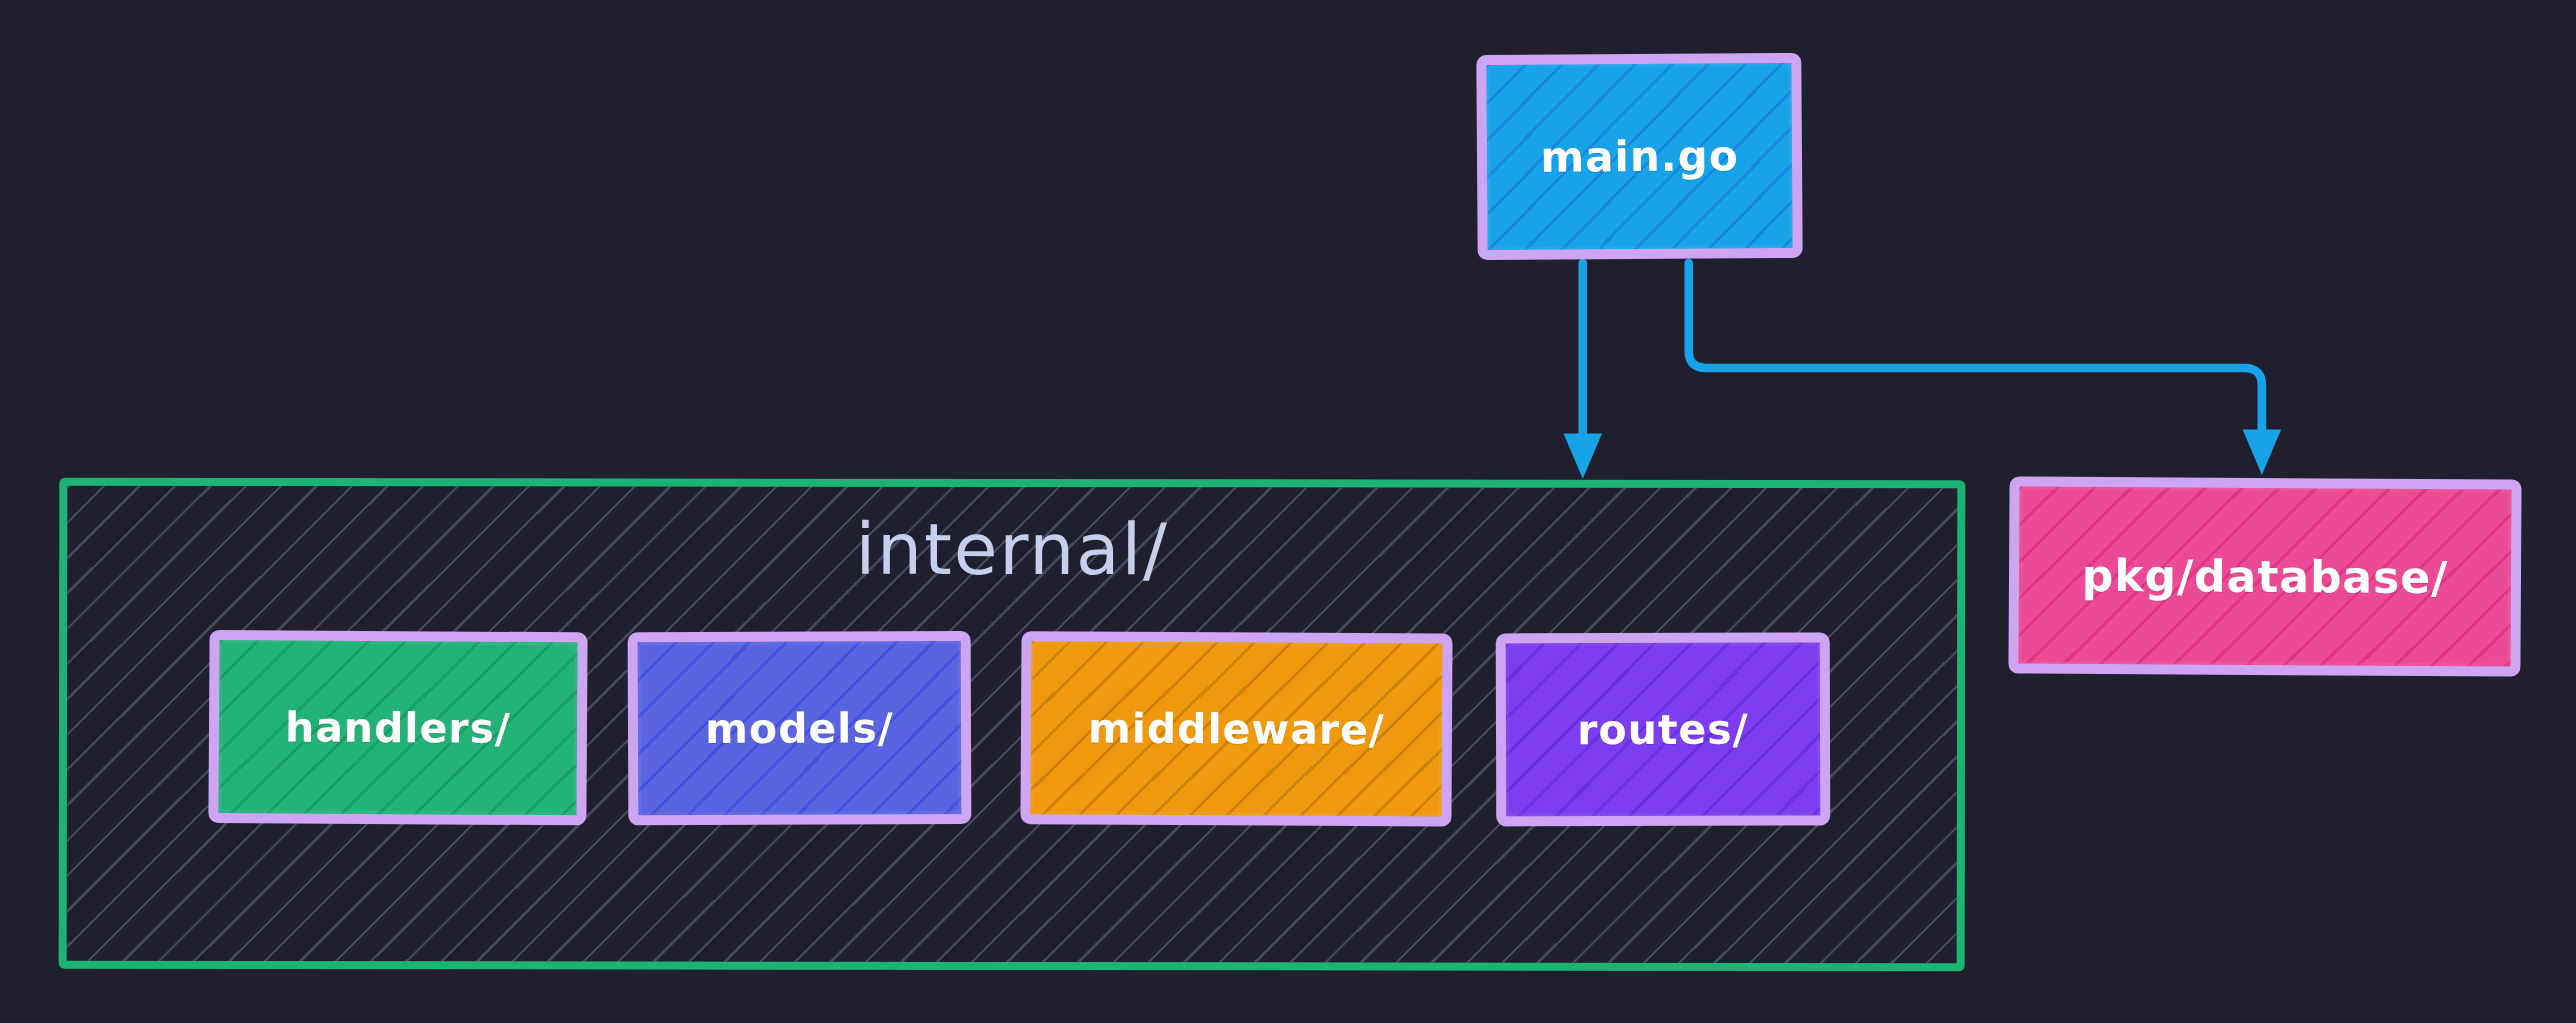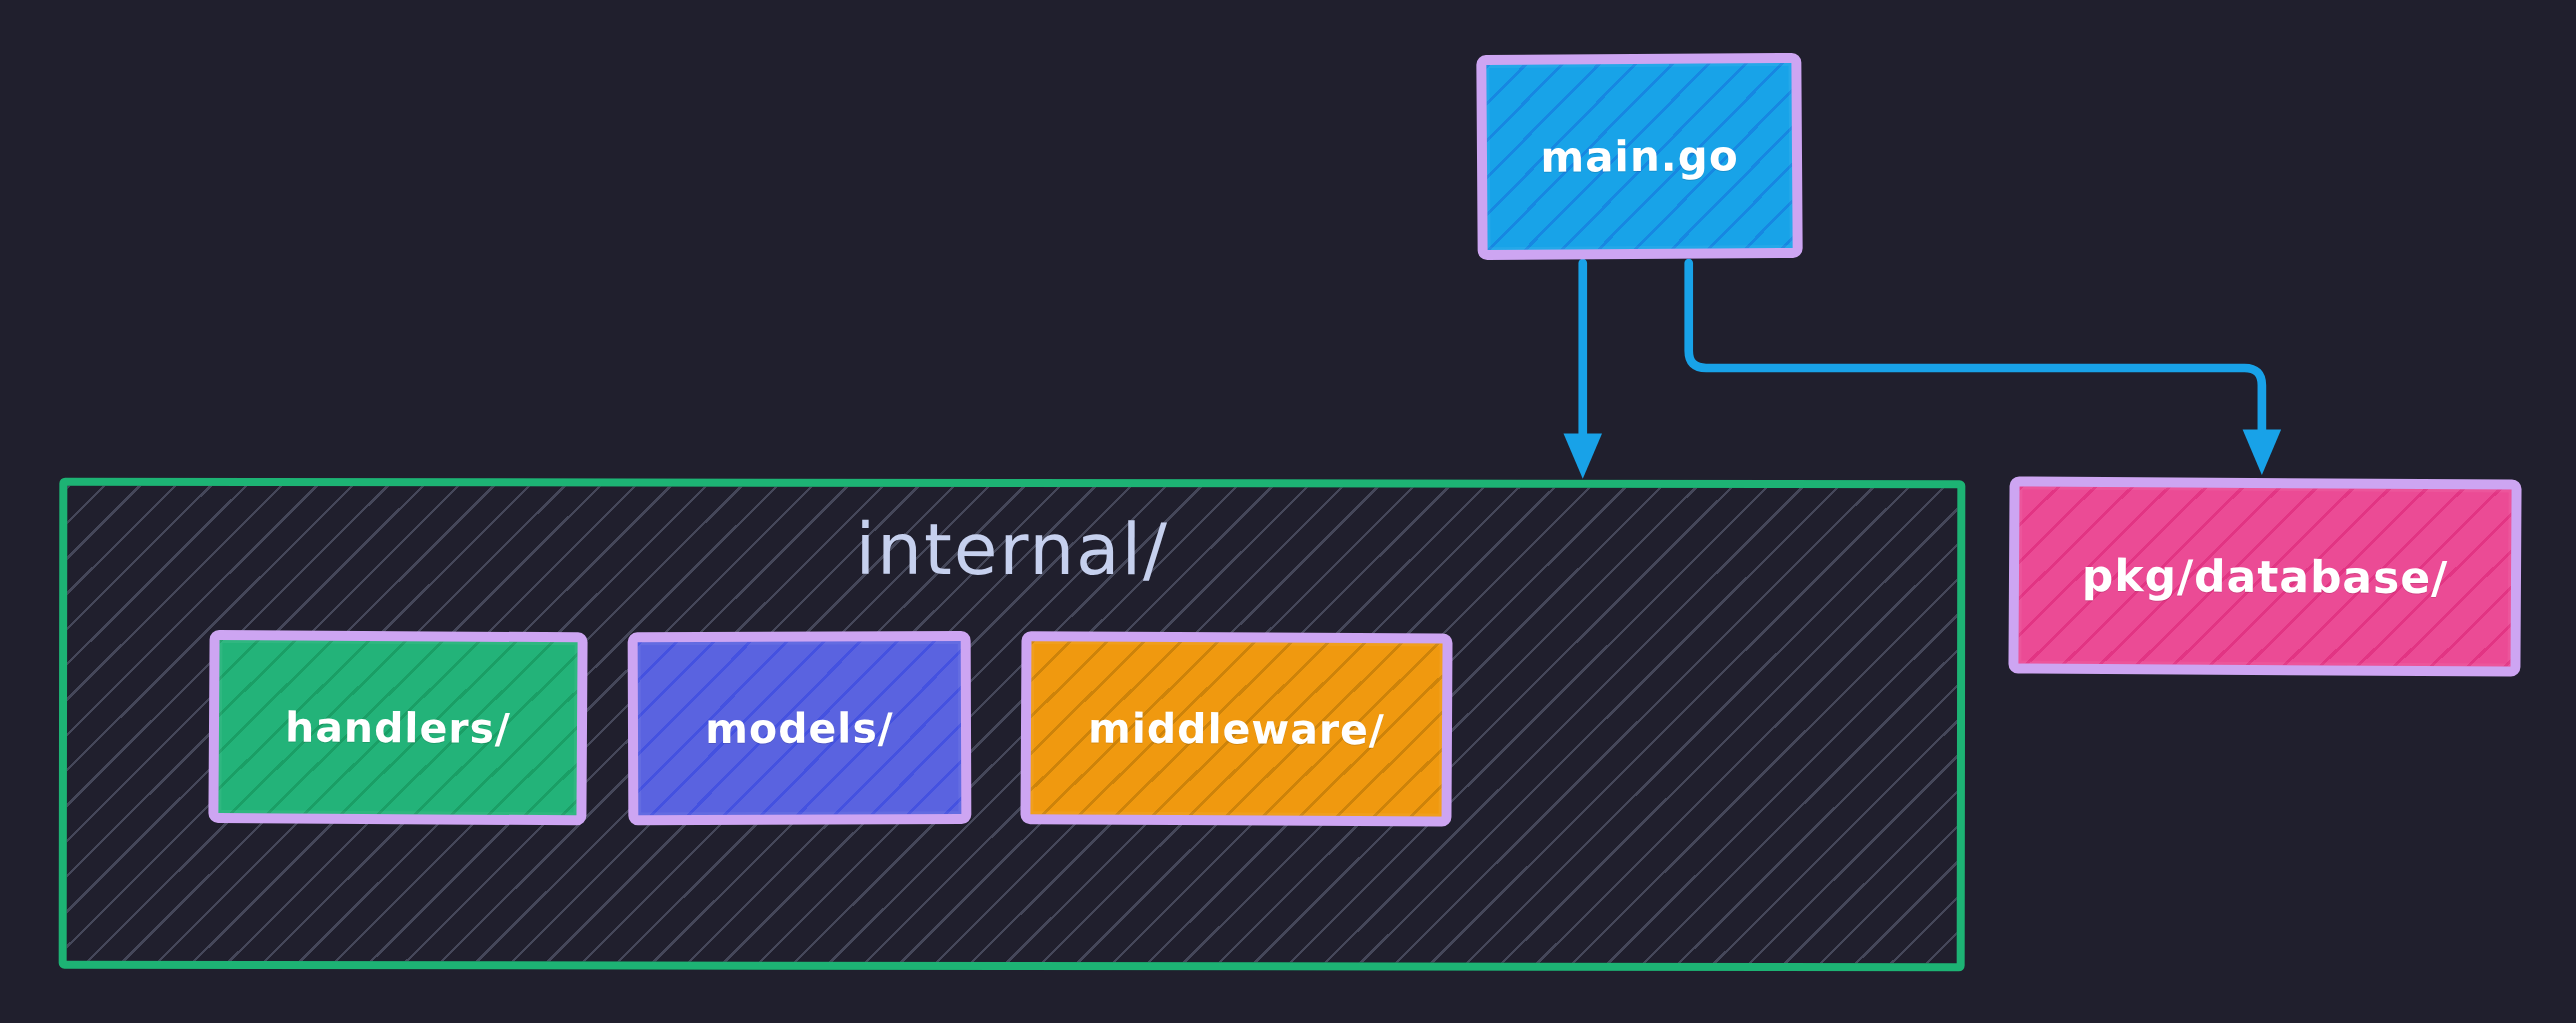--- a/index.html
+++ b/index.html
@@ -124,16 +124,19 @@
     </div>
 
     <div class="node child child-models" style="--fill:#5a63e0;--hatch:rgba(35,55,225,0.40);--border:#cda5f2;--text:#ffffff">
       <span class="label">models/</span>
     </div>
 
     <div class="node child child-middleware" style="--fill:#f0990f;--hatch:rgba(140,90,0,0.35);--border:#cda5f2;--text:#ffffff">
       <span class="label">middleware/</span>
     </div>
 
+    <div class="node child child-routes" style="--fill:#7d3ced;--hatch:rgba(70,30,210,0.40);--border:#cda5f2;--text:#ffffff">
+      <span class="label">routes/</span>
+    </div>
   </div>
 
 </div>
 
 
 </body></html>

